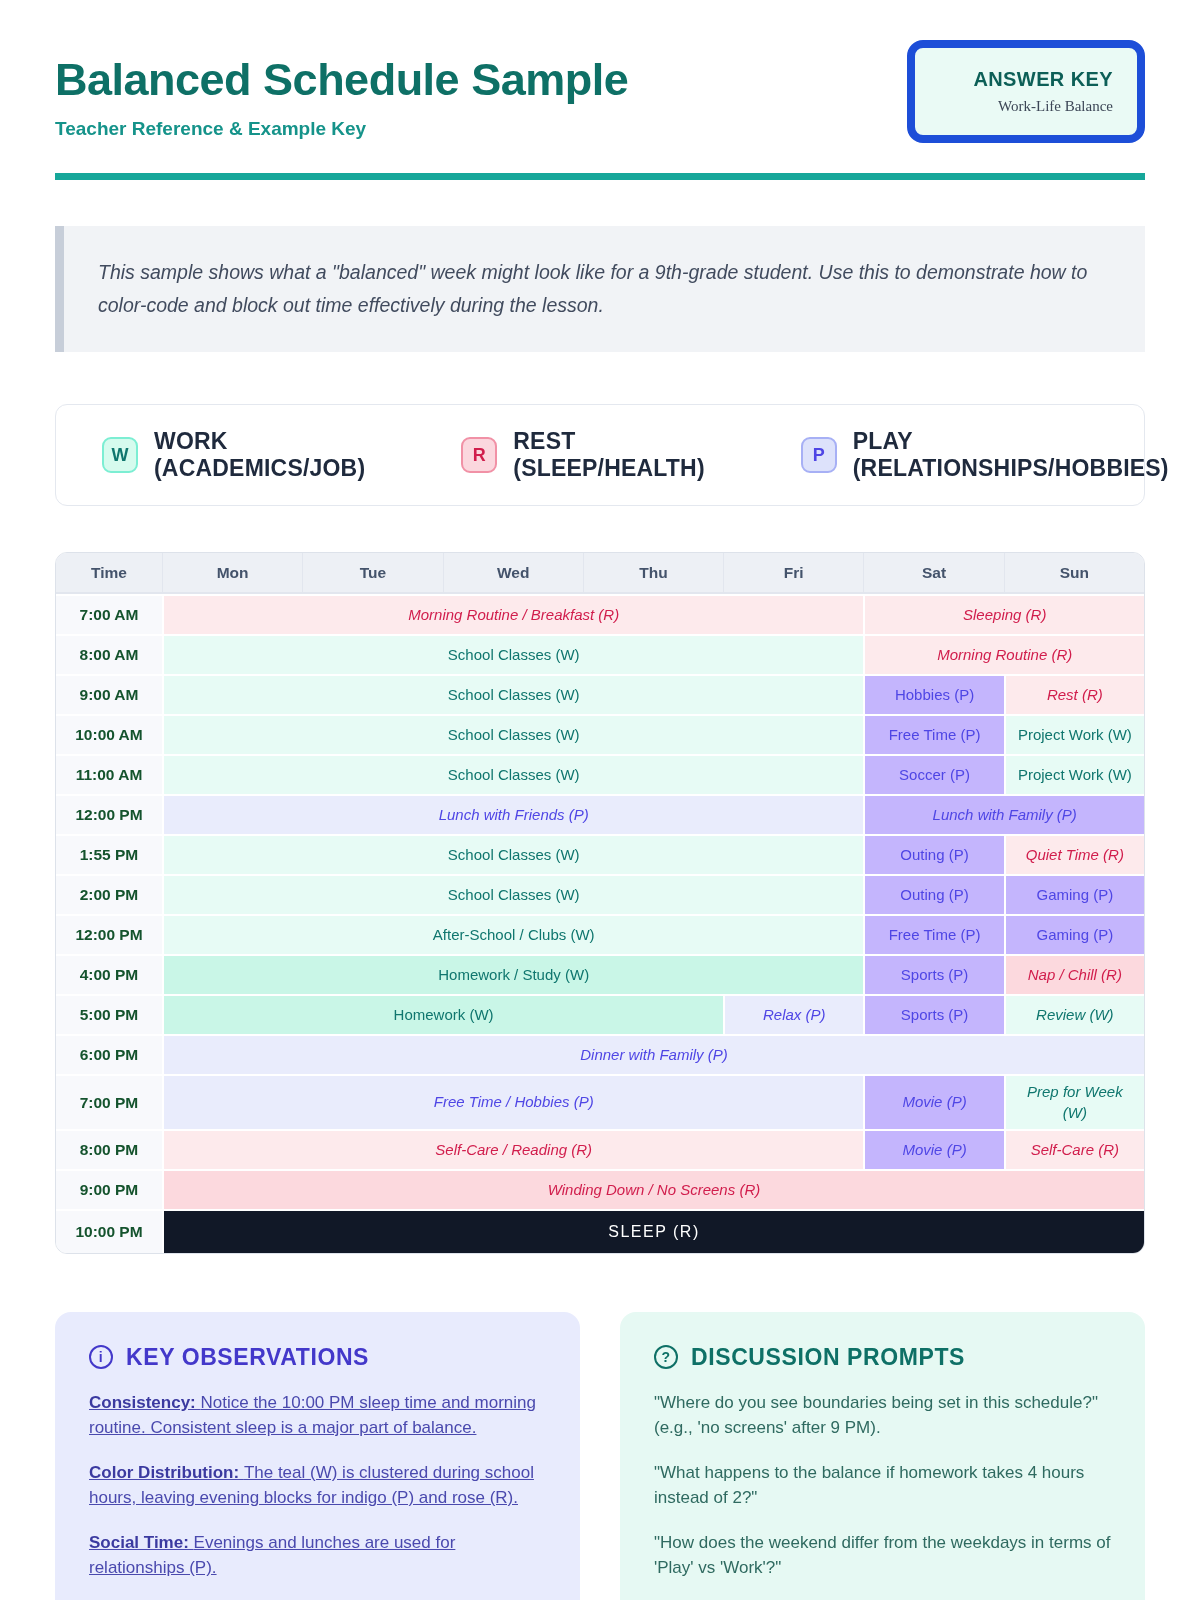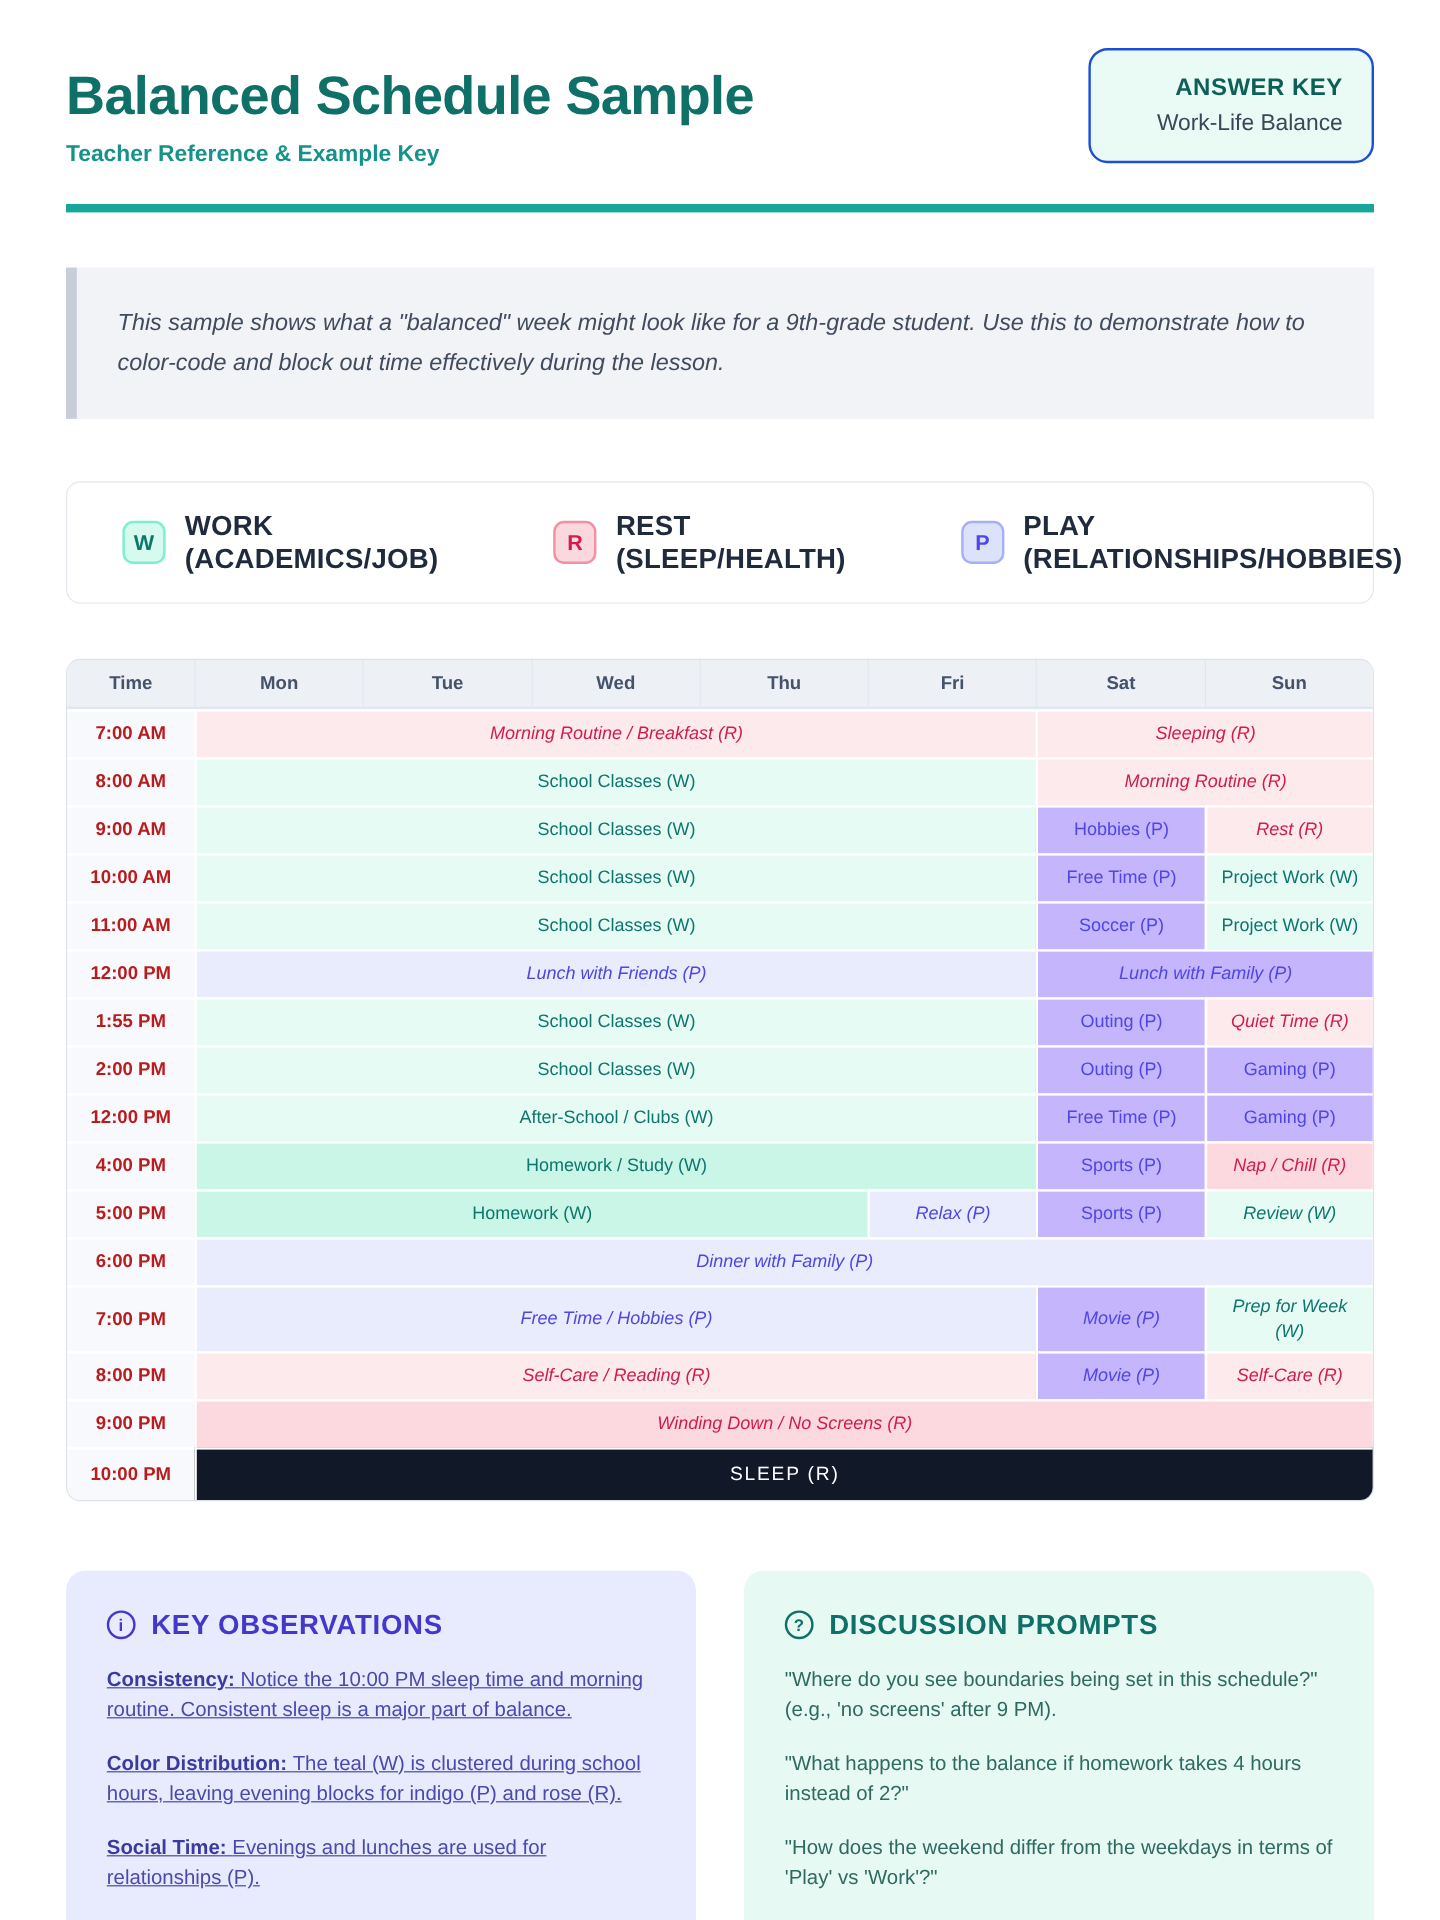--- a/index.html
+++ b/index.html
@@ -16,25 +16,25 @@
   
   .header { display: flex; justify-content: space-between; align-items: flex-start; }
   .page-title {
     font-size: 45px; font-weight: 800; color: #0e7066;
     letter-spacing: -0.5px; margin-top: 16px;
   }
   .page-subtitle {
     font-size: 19px; font-weight: 700; color: #15938a; margin-top: 12px;
   }
   .answer-key-badge {
-    background: #eafaf5; border: 2px solid #1d4ed8; border-radius: 16px;
+    background: #eafaf5; border: 8px solid #1d4ed8; border-radius: 16px;
     padding: 20px 24px; text-align: right; min-width: 238px; margin-top: 2px;
   }
   .answer-key-badge .line1 { font-size: 20px; font-weight: 800; color: #0d5f57; letter-spacing: 0.4px; }
-  .answer-key-badge .line2 { font-size: 19px; color: #3c4656; margin-top: 7px; }
+  .answer-key-badge .line2 { font-size: 15px; color: #3c4656; margin-top: 7px; font-family: Liberation Serif, serif; }
   .divider-bar { height: 7px; background: #16a79a; margin: 30px 0 46px 0; }
 
   
   .intro {
     background: #f1f3f6; border-left: 9px solid #c7ced9;
     padding: 30px 34px; margin-bottom: 52px;
     font-style: italic; font-size: 19.5px; line-height: 1.7;
     color: #414b5e; font-weight: 500;
   }
 
@@ -58,21 +58,21 @@
   
   .table-wrap { border: 1.5px solid #dde2ea; border-radius: 12px; overflow: hidden; }
   table.schedule { width: 100%; border-collapse: separate; border-spacing: 0; table-layout: fixed; }
   .schedule th {
     background: #edf0f5; color: #44536b; font-weight: 700; font-size: 15.5px;
     height: 41px; border-bottom: 2px solid #e2e6ee; border-left: 1px solid #e2e6ee;
   }
   .schedule th:first-child { border-left: none; }
   .schedule td { border-top: 2px solid #ffffff; text-align: center; vertical-align: middle; }
   .schedule td.time {
-    background: #f8f9fc; color: #b91c1c; font-weight: 700; font-size: 15.5px; height: 40px;
+    background: #f8f9fc; color: #14532d; font-weight: 700; font-size: 15.5px; height: 40px;
   }
   .schedule td.day {
     border-left: 2px solid #ffffff; font-weight: 400; font-size: 15px;
     padding: 6px 10px; line-height: 1.35; margin-top: 19px;
   }
   .schedule td.w     { background: #e7fbf5; color: #0f766e; }
   .schedule td.w2    { background: #c9f6e7; color: #0f766e; }
   .schedule td.p     { background: #e9ecfc; color: #4f46e5; }
   .schedule td.p2    { background: #c4b5fd; color: #4f46e5; }
   .schedule td.r     { background: #fdeaec; color: #d11d4c; }

